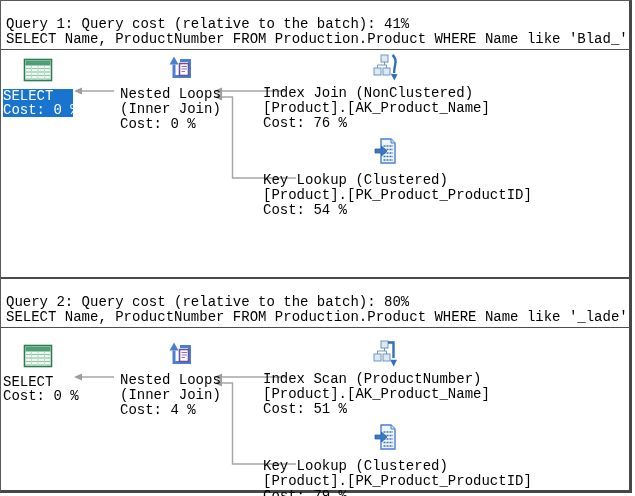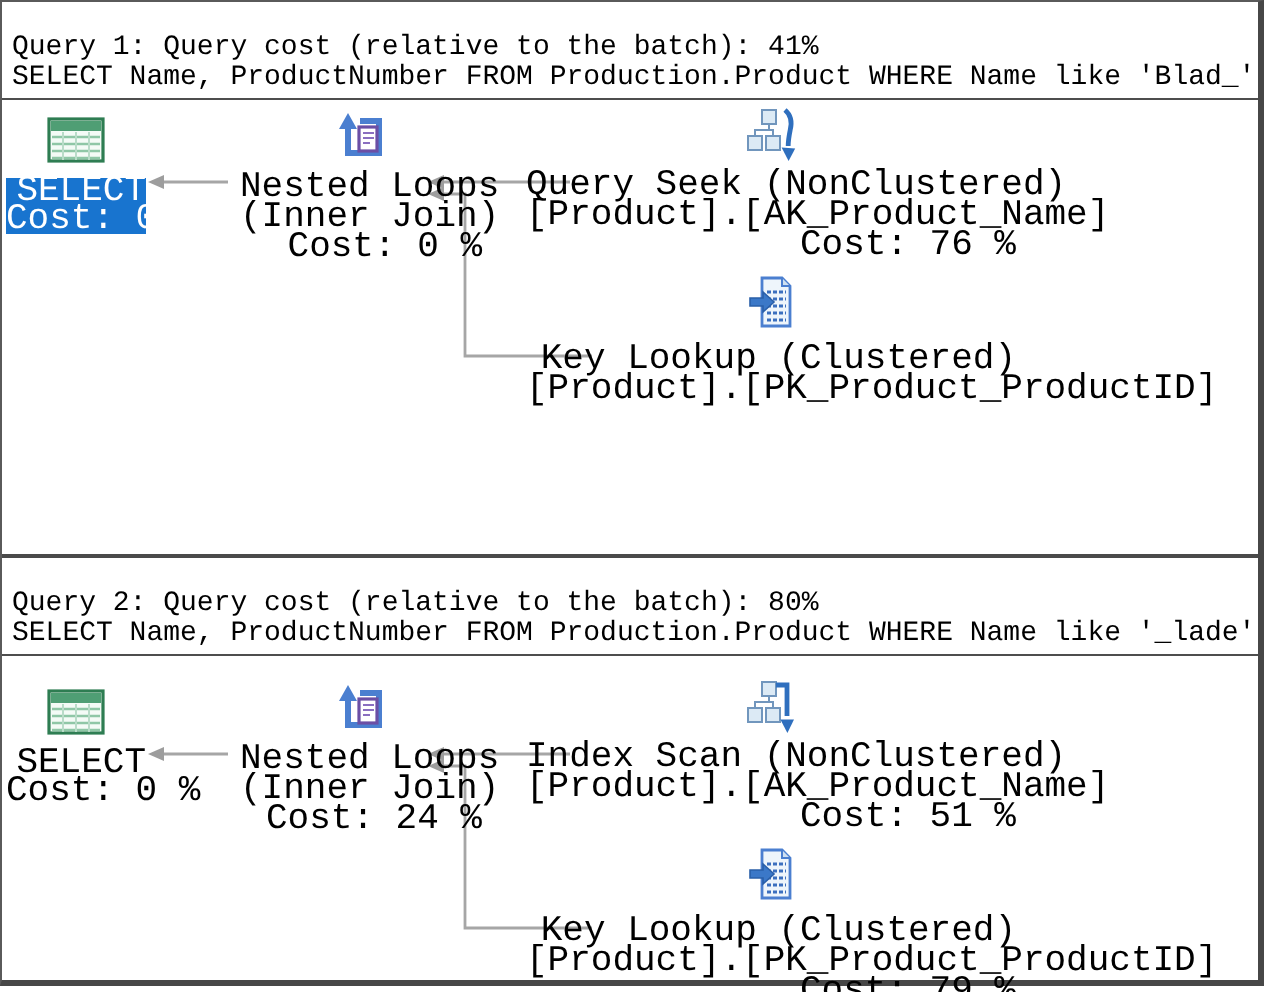--- a/index.html
+++ b/index.html
@@ -12,21 +12,21 @@
   .panel.p1{height:276px;border-bottom:2px solid #4a4a4a;}
   .panel.p2{height:211px;}
   .qheader{height:32px;padding:16px 0 0 5px;border-bottom:1px solid #4d4d4d;
            font-size:14px;line-height:15px;color:#000;white-space:nowrap;overflow:hidden;}
   .plan{position:relative;width:623px;}
   .p1 .plan{height:242px;}
   .p2 .plan{height:177px;}
   svg.connectors{position:absolute;left:0;top:0;pointer-events:none;}
   .conn line,.conn path{stroke:#a6a6a6;stroke-width:1.4;fill:none;}
   .conn polygon{fill:#9d9d9d;stroke:none;}
-  .node{position:absolute;text-align:right;font-size:18px;line-height:15px;color:#000;white-space:nowrap;}
+  .node{position:absolute;text-align:left;font-size:14px;line-height:15px;color:#000;white-space:nowrap;}
   .node .ic{display:flex;justify-content:center;}
   .node .ntext{margin-top:5px;}
   .n-select{left:0;top:8px;width:74px;}
   .n-select .nlabel{width:70px;margin:7px auto 0;line-height:14px;padding:0;}
   .n-select .nlabel.selected{background:var(--sel-bg,#1874cf);color:#fff;}
   .n-nl{left:119px;top:5px;width:121px;}
   .n-ix{left:262px;top:3px;width:245px;}
   .n-kl{left:262px;top:87px;width:245px;}
   .n-kl .ntext{margin-top:8px;font-family:Liberation Mono, monospace;}
   .p2 .n-select{top:16px;}
@@ -107,21 +107,21 @@
             <g stroke="#7196bd" stroke-width="1" fill="#dceaf5">
               <rect x="9" y="2" width="7" height="7"></rect>
                 <rect x="2" y="15" width="7" height="7"></rect>
                 <rect x="11" y="15" width="7" height="7"></rect>
             </g>
             <path d="M20.5,2 c3,2.5 3.6,6 2.6,10 c-0.6,3 -1,5 -1,8" fill="none" stroke="#2f6fbe" stroke-width="2.4"></path>
             <polygon points="22.3,27.5 18.8,20.8 25.6,21.3" fill="#2f6fbe"></polygon>
           </svg>
         </div>
         <div class="ntext">
-          <div>Query Seek (NonClustered)</div>
+          <div>Index Join (NonClustered)</div>
           <div>[Product].[AK_Product_Name]</div>
           <div>Cost: 76 %</div>
         </div>
       </div>
 
       <div class="node n-kl">
         <div class="ic">
           <svg width="24" height="28" viewBox="0 0 24 28">
             <path d="M7,2 H17 L21,6 V26 H7 Z" fill="#eef5fb" stroke="#4b7fd0" stroke-width="1.4"></path>
             <path d="M17,2 V6 H21" fill="#cfe0f0" stroke="#4b7fd0" stroke-width="1"></path>
@@ -131,20 +131,21 @@
               <line x1="9.5" y1="16" x2="19" y2="16"></line>
                 <line x1="9.5" y1="19.5" x2="19" y2="19.5"></line>
               <line x1="9.5" y1="23" x2="19" y2="23"></line>
             </g>
             <polygon points="1,12 7.5,12 7.5,9 13,14 7.5,19 7.5,16 1,16" fill="#3b78c8" stroke="#2a5fa8" stroke-width="0.8"></polygon>
           </svg>
         </div>
         <div class="ntext">
           <div>Key Lookup (Clustered)</div>
           <div>[Product].[PK_Product_ProductID]</div>
+          <div>Cost: 54 %</div>
         </div>
       </div>
     </div>
   </section>
 
   <section class="panel p2">
     <header class="qheader">
       <div>Query 2: Query cost (relative to the batch): 80%</div>
       <div>SELECT Name, ProductNumber FROM Production.Product WHERE Name like '_lade'</div>
     </header>
@@ -193,39 +194,39 @@
             <g stroke="#8a6fc0" stroke-width="1">
               <line x1="14.5" y1="11.5" x2="20" y2="11.5"></line>
                 <line x1="14.5" y1="14" x2="20" y2="14"></line>
                 <line x1="14.5" y1="16.5" x2="18" y2="16.5"></line>
             </g>
           </svg>
         </div>
         <div class="ntext">
           <div>Nested Loops</div>
           <div>(Inner Join)</div>
-          <div>Cost: 24 %</div>
+          <div>Cost: 4 %</div>
         </div>
       </div>
 
       <div class="node n-ix">
         <div class="ic">
           <svg width="28" height="28" viewBox="0 0 28 28">
             <path d="M12.5,9 V12 M5.5,15 V12 H14.5 V15" fill="none" stroke="#7196bd" stroke-width="1"></path>
             <g stroke="#7196bd" stroke-width="1" fill="#dceaf5">
               <rect x="9" y="2" width="7" height="7"></rect>
                 <rect x="2" y="15" width="7" height="7"></rect>
                 <rect x="11" y="15" width="7" height="7"></rect>
             </g>
             <path d="M16,3.5 h5.5 v15.5" fill="none" stroke="#2f6fbe" stroke-width="2.4"></path>
             <polygon points="21.7,27.5 18.2,20.8 25,20.8" fill="#2f6fbe"></polygon>
           </svg>
         </div>
         <div class="ntext">
-          <div>Index Scan (NonClustered)</div>
+          <div>Index Scan (ProductNumber)</div>
           <div>[Product].[AK_Product_Name]</div>
           <div>Cost: 51 %</div>
         </div>
       </div>
 
       <div class="node n-kl">
         <div class="ic">
           <svg width="24" height="28" viewBox="0 0 24 28">
             <path d="M7,2 H17 L21,6 V26 H7 Z" fill="#eef5fb" stroke="#4b7fd0" stroke-width="1.4"></path>
             <path d="M17,2 V6 H21" fill="#cfe0f0" stroke="#4b7fd0" stroke-width="1"></path>

